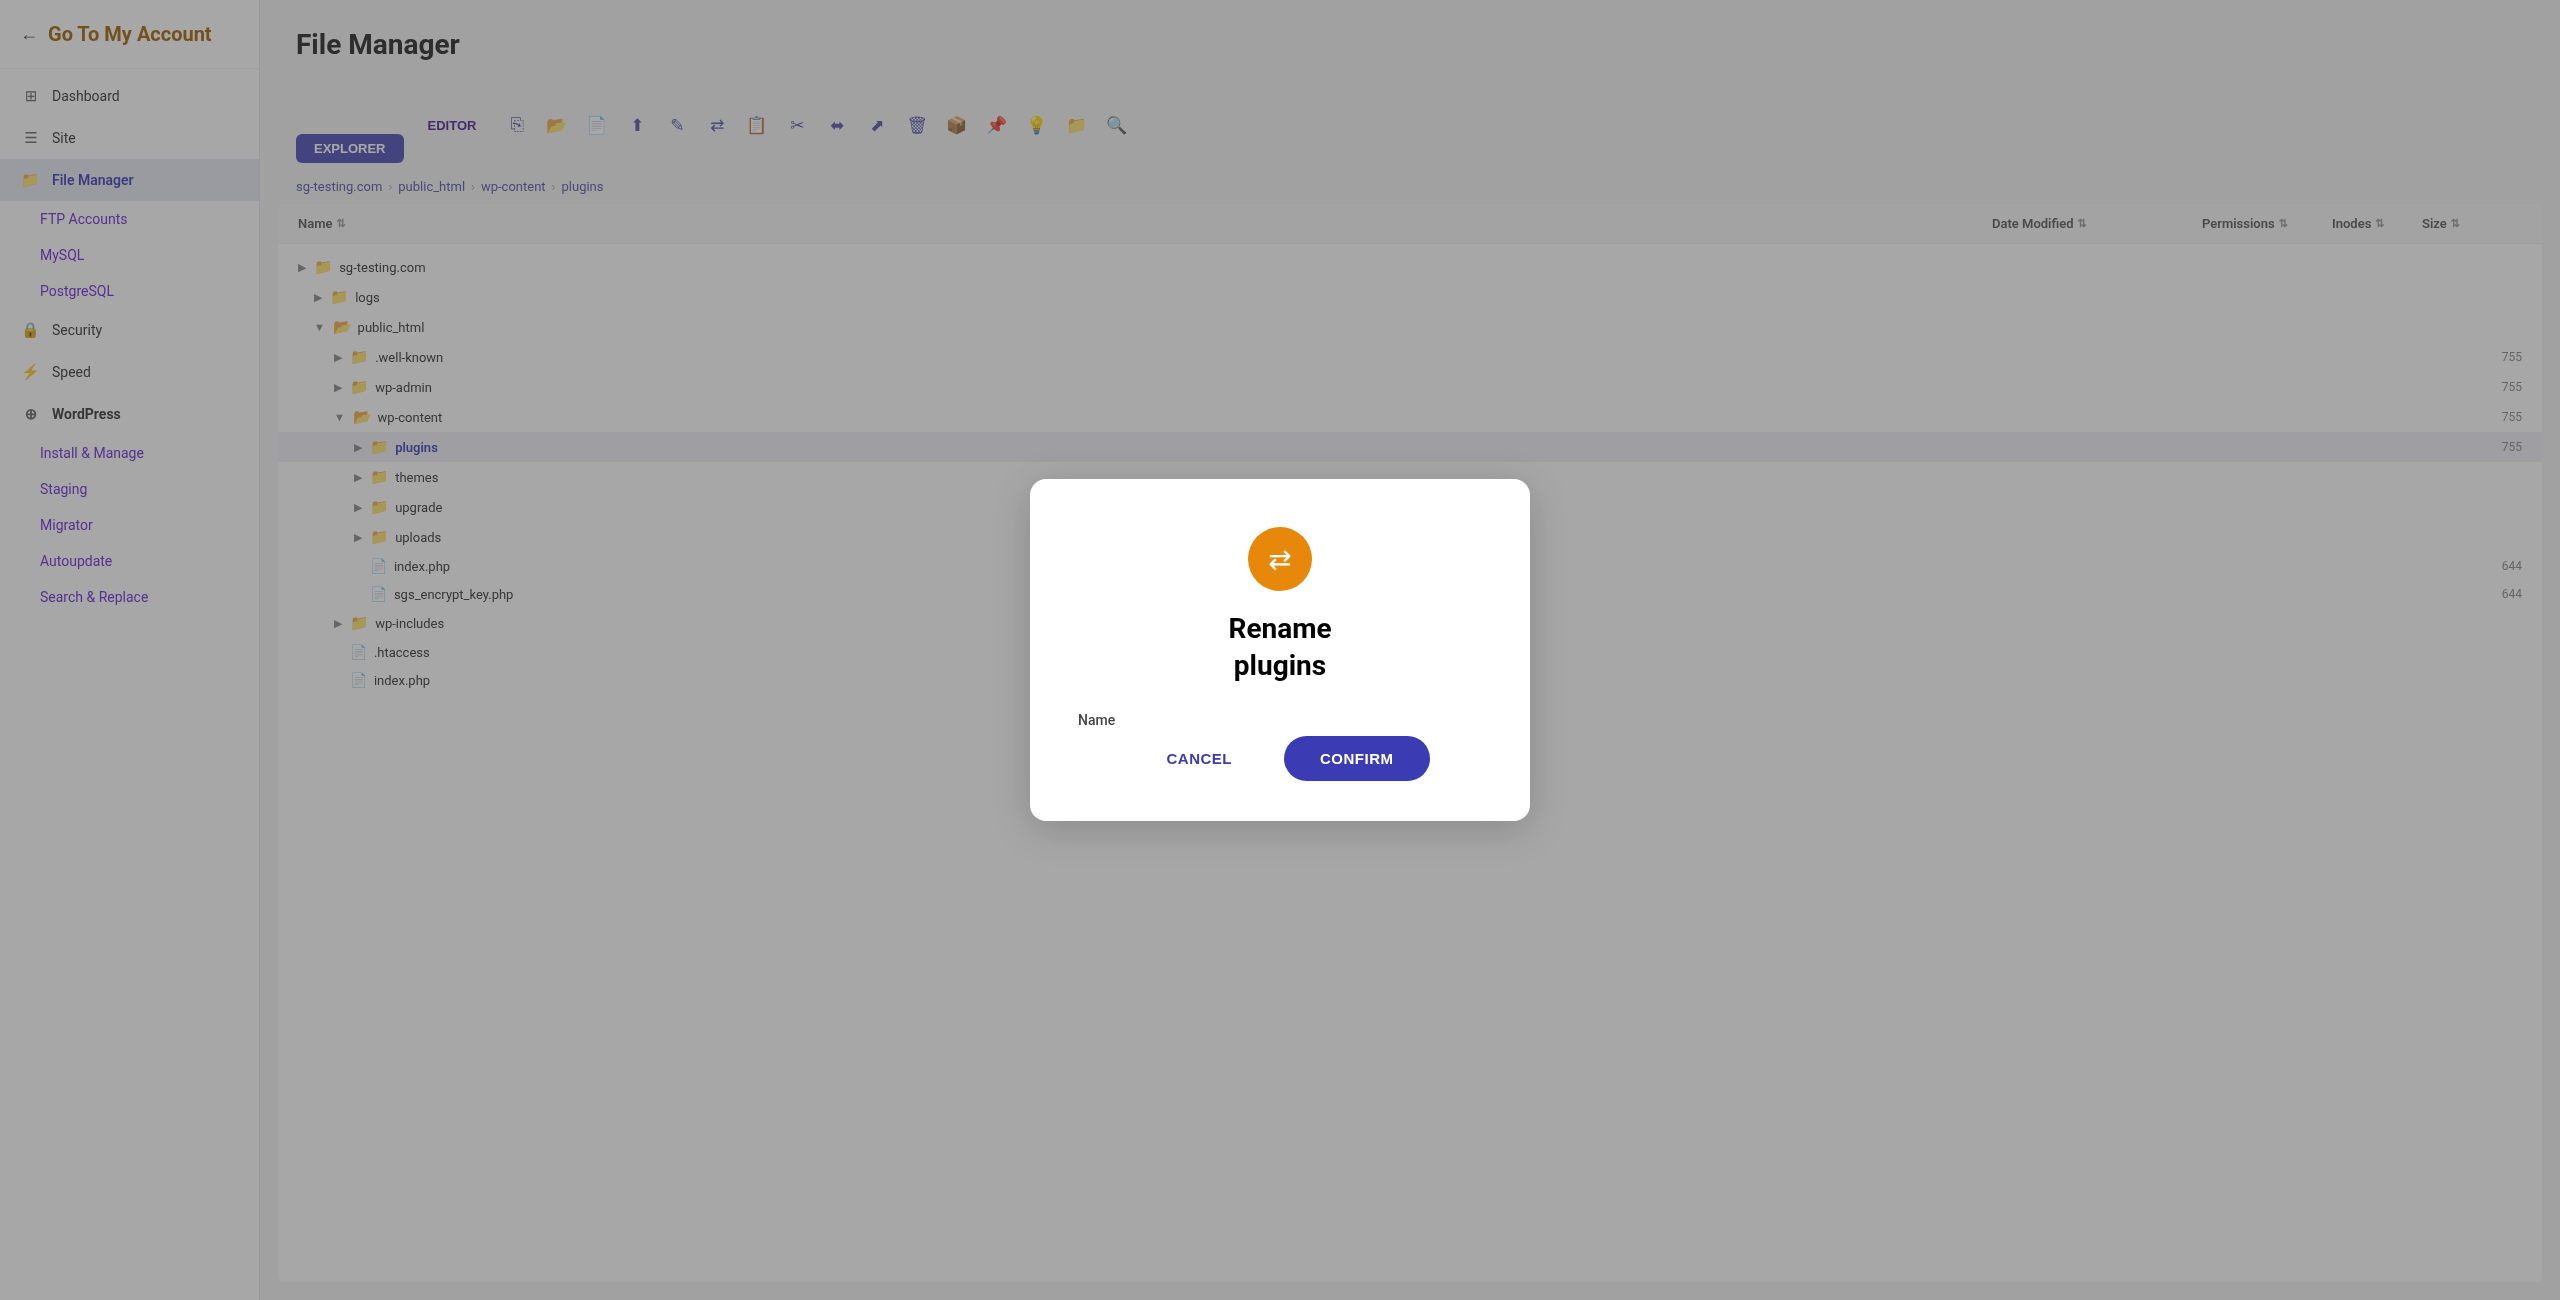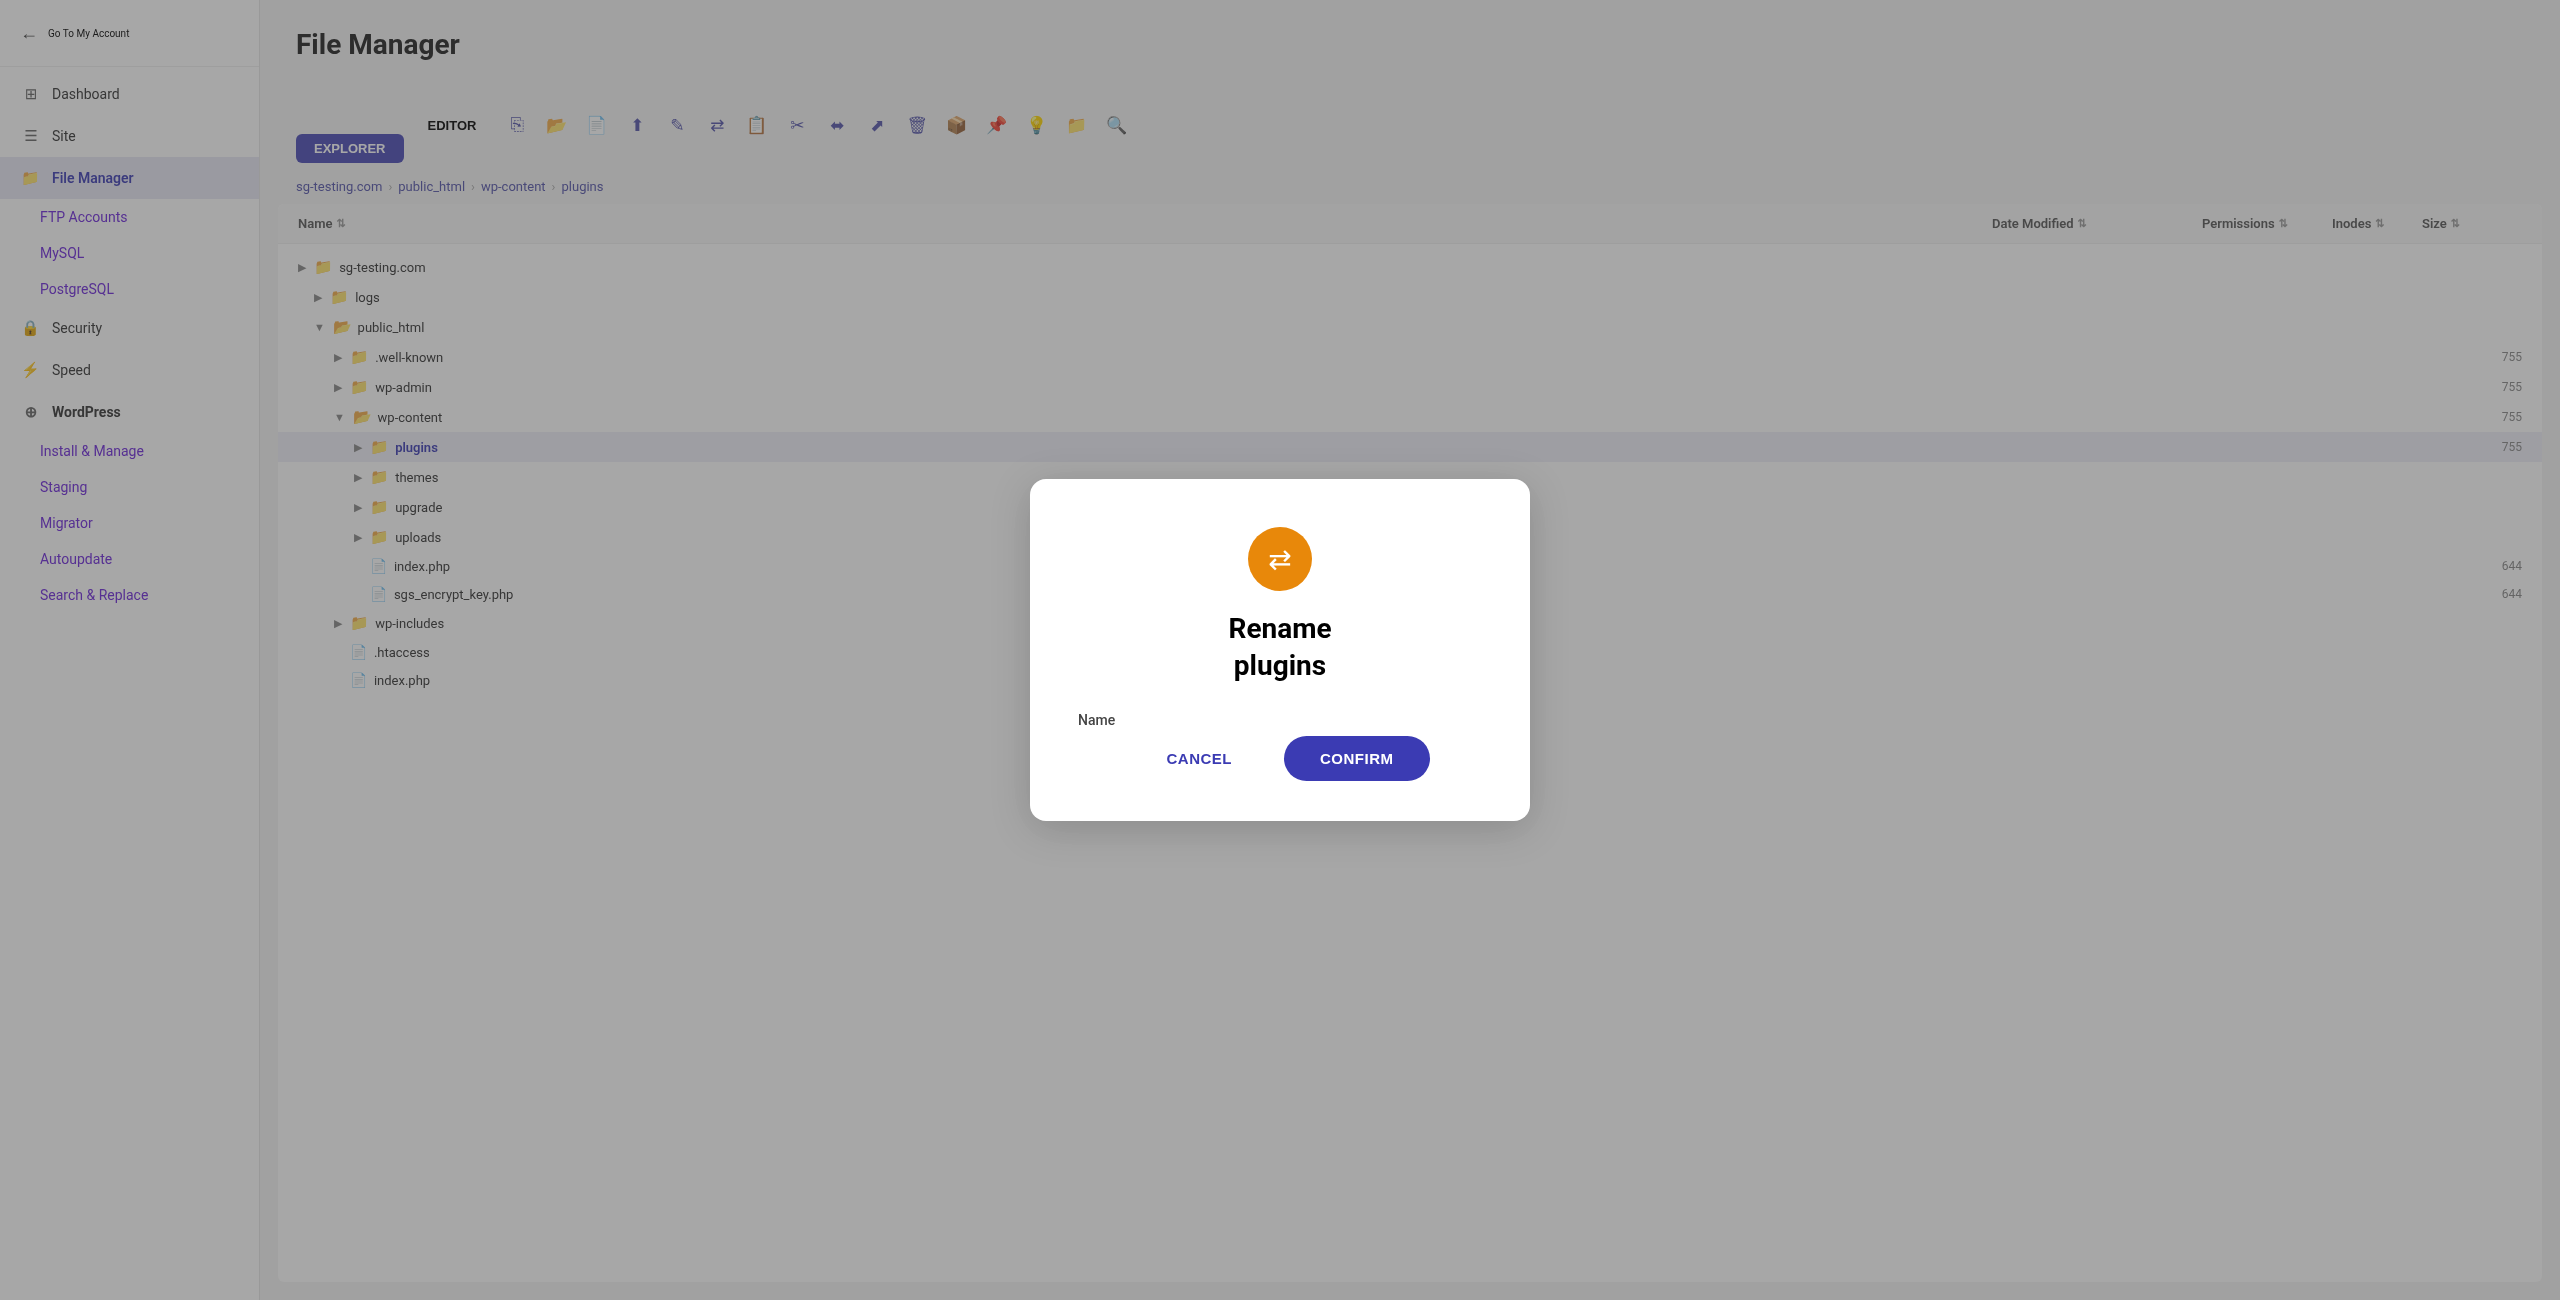--- a/index.html
+++ b/index.html
@@ -23,23 +23,23 @@
       align-items: center;
       gap: 10px;
       border-bottom: 1px solid #eee;
       cursor: pointer;
     }
     .sidebar-header .back-arrow {
       font-size: 18px;
       color: #444;
     }
     .sidebar-header-title {
-      font-size: 10px;
-      font-weight: 400;
-      color: #000000;
+      font-size: 20px;
+      font-weight: 700;
+      color: #a16207;
     }
 
     .sidebar-section {
       padding: 6px 0;
     }
     .sidebar-item {
       display: flex;
       align-items: center;
       gap: 12px;
       padding: 12px 22px;
@@ -101,21 +101,21 @@
       background: #f5f5f5;
     }
     .toolbar-btn {
       padding: 7px 18px;
       border-radius: 6px;
       border: none;
       font-size: 13px;
       font-weight: 600;
       cursor: pointer;
       background: transparent;
-      color: #000000;
+      color: #4c1d95;
     }
     .toolbar-btn.active {
       background: #4a4ab5;
       color: #fff;
       margin-top: 47px;
     }
     .toolbar-icon-btn {
       width: 34px;
       height: 34px;
       border: none;

